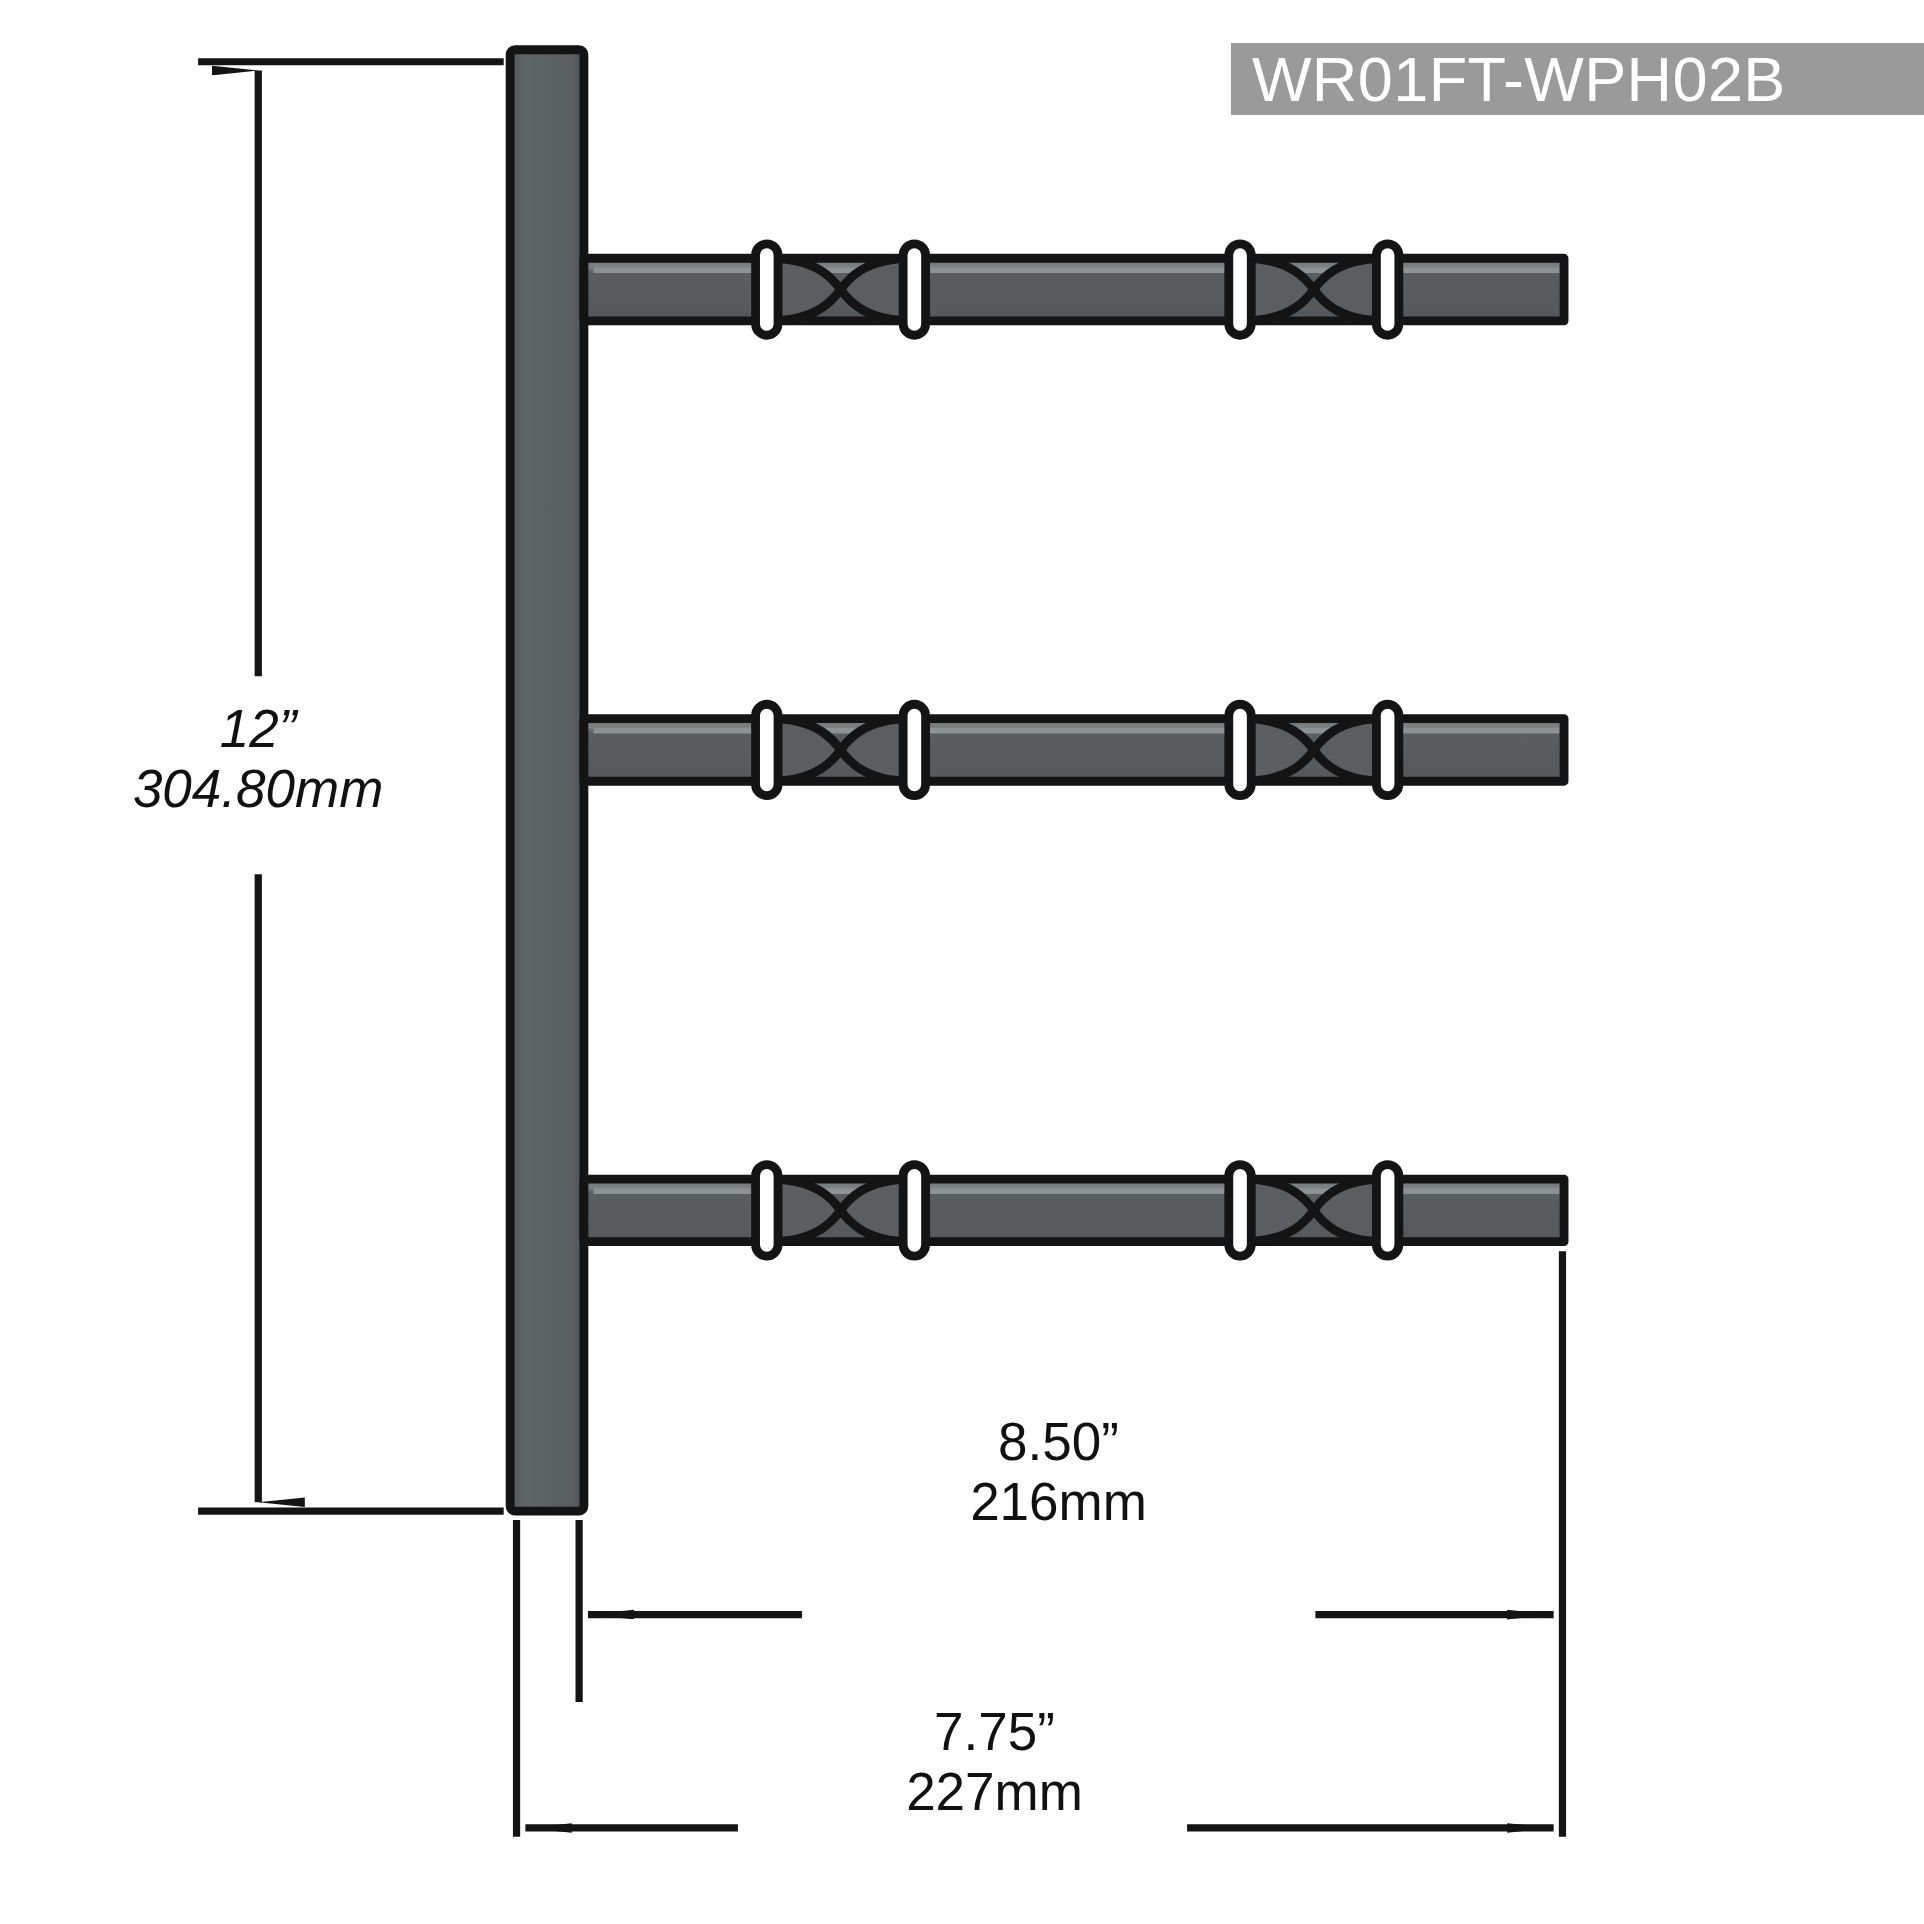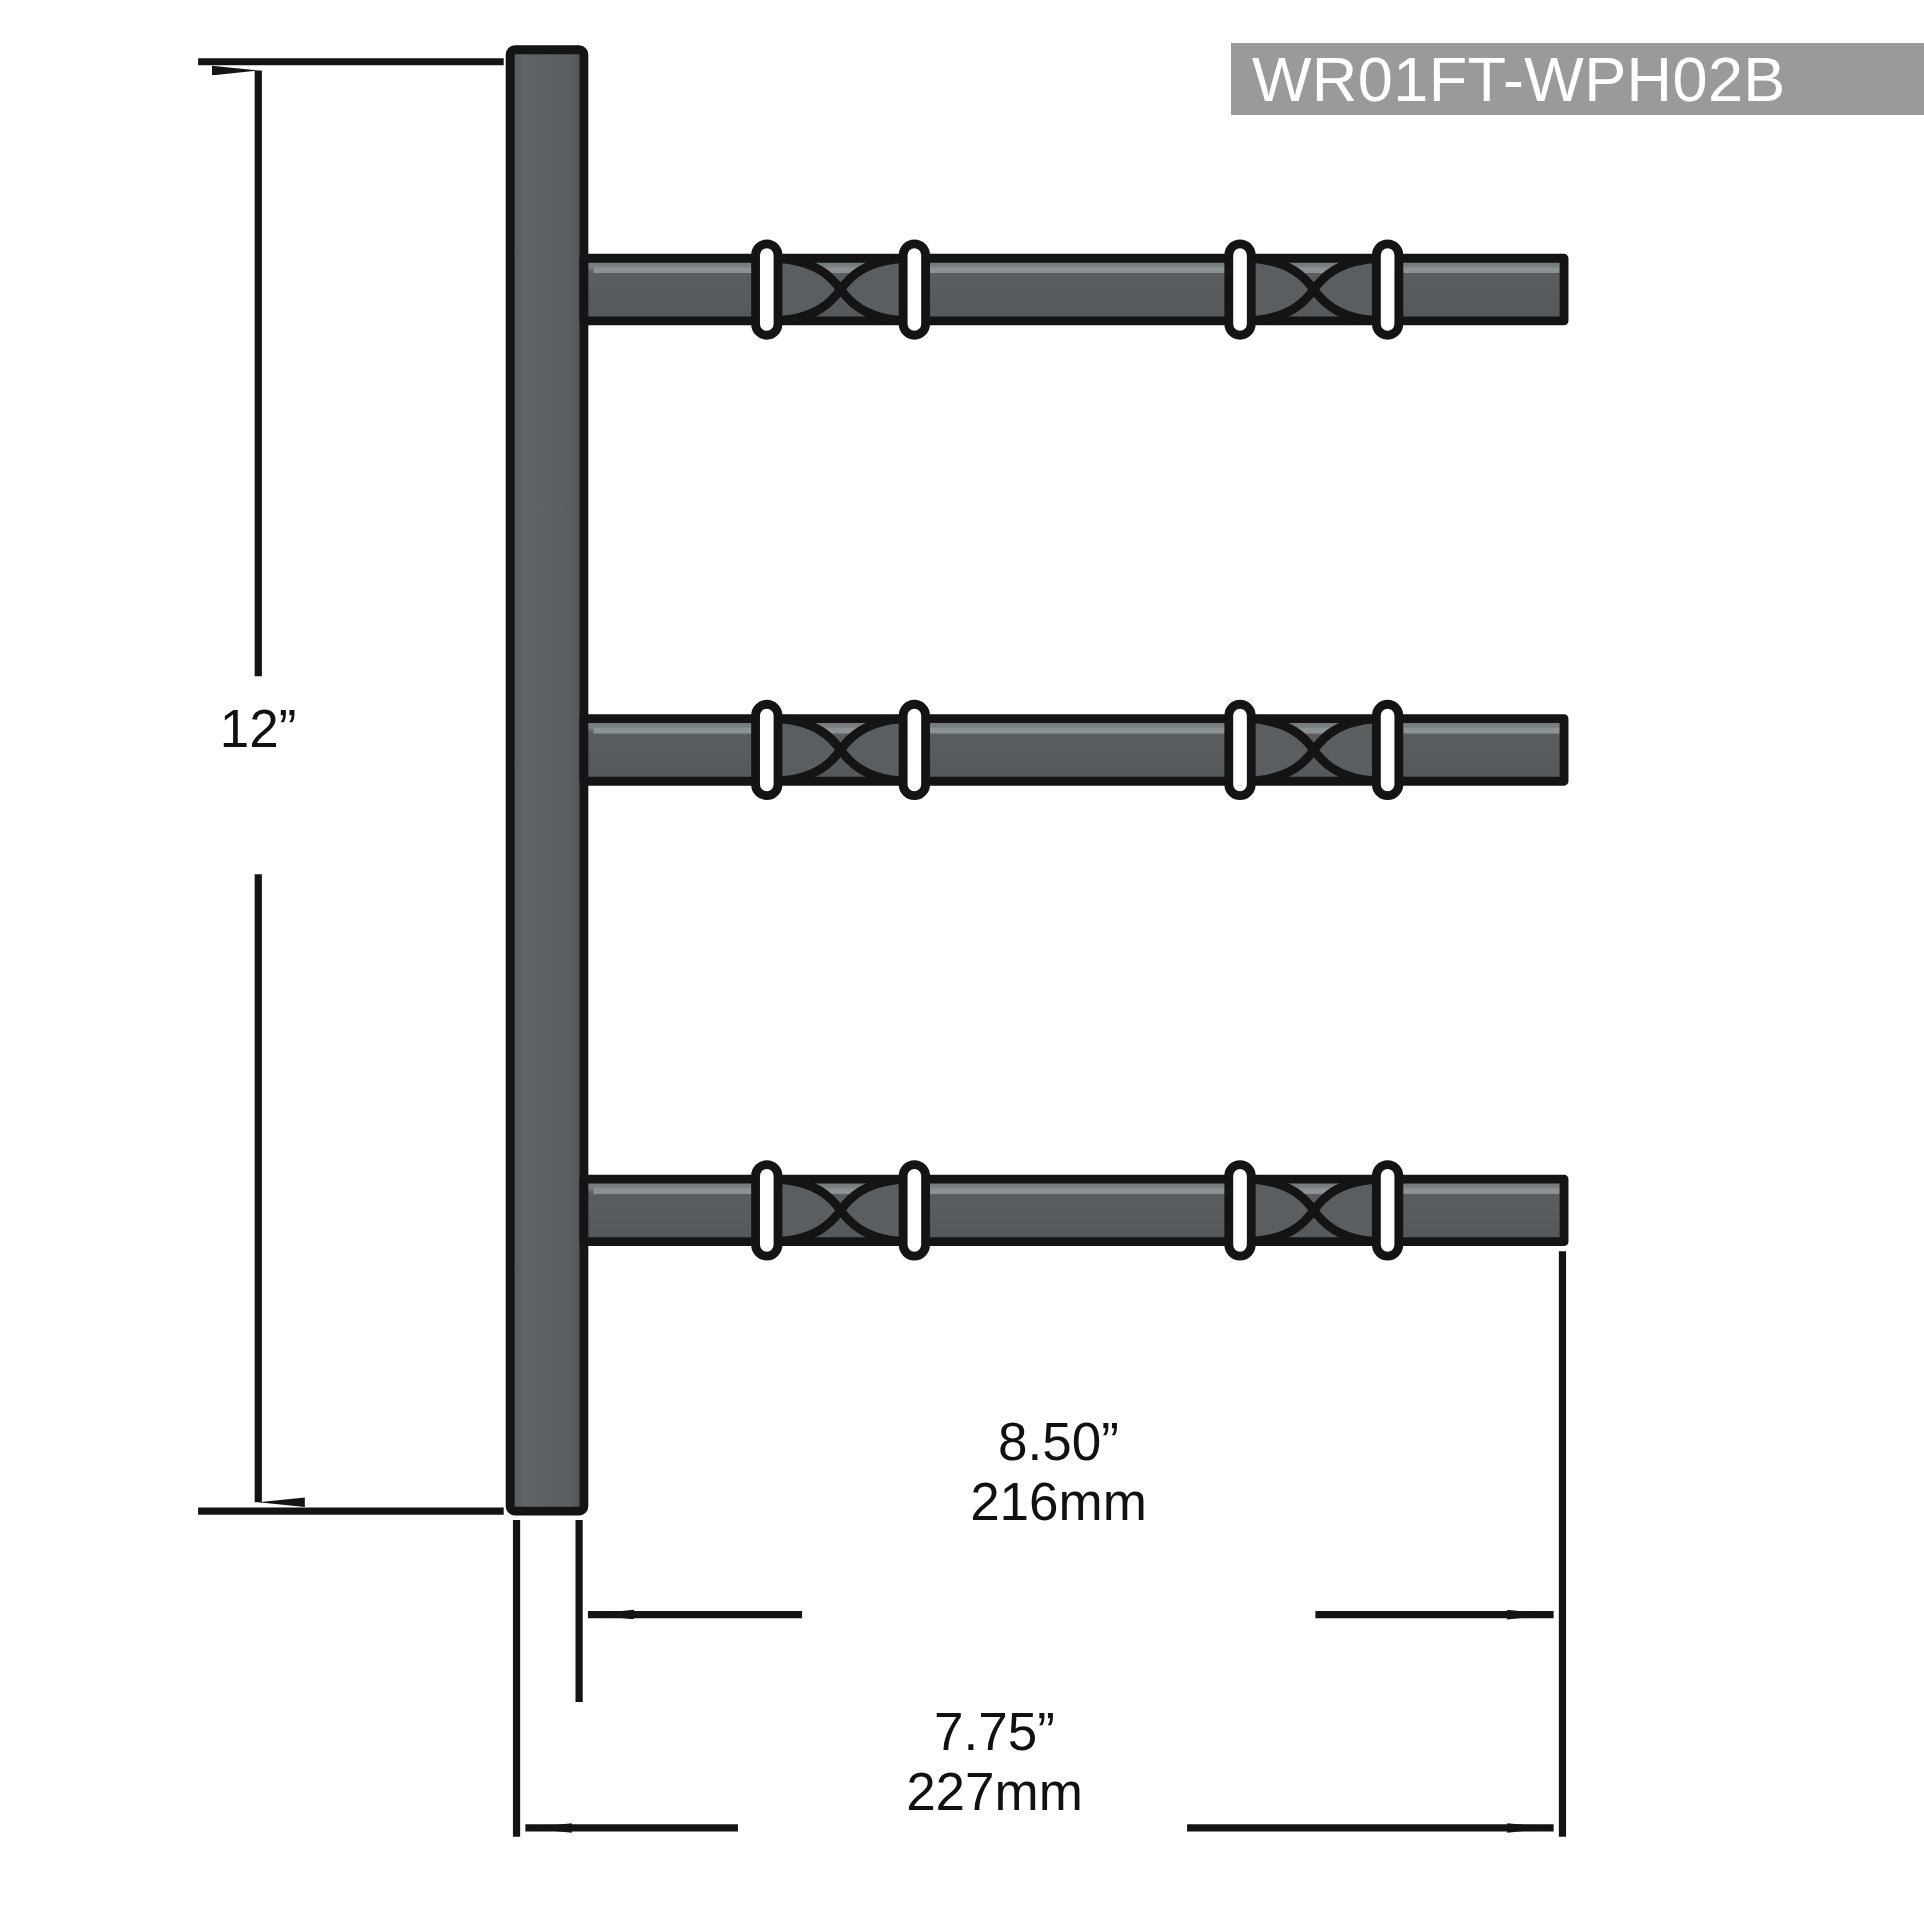--- a/index.html
+++ b/index.html
@@ -55,20 +55,21 @@
     font-size: 53px;
     line-height: 1.14;
     text-align: center;
     white-space: nowrap;
     font-weight: 400;
   }
   #dim-height-text {
     left: 9.6px;
     top: 699px;
     width: 497px;
+    font-style: italic;
   }
   #dim-rod-text {
     left: 810px;
     top: 1412px;
     width: 497px;
   }
   #dim-overall-text {
     left: 746px;
     top: 1702px;
     width: 497px;
@@ -216,20 +217,21 @@
       </g>
     </g>
   </svg>
 
   <div id="part-number-badge">
     <span class="badge-text">WR01FT-WPH02B</span>
   </div>
 
   <div class="dim-text" id="dim-height-text">
     <span class="dim-line-1">12”</span>
+    <span class="dim-line-2">304.80mm</span>
   </div>
 
   <div class="dim-text" id="dim-rod-text">
     <span class="dim-line-1">8.50”</span>
     <span class="dim-line-2">216mm</span>
   </div>
 
   <div class="dim-text" id="dim-overall-text">
     <span class="dim-line-1">7.75”</span>
     <span class="dim-line-2">227mm</span>

